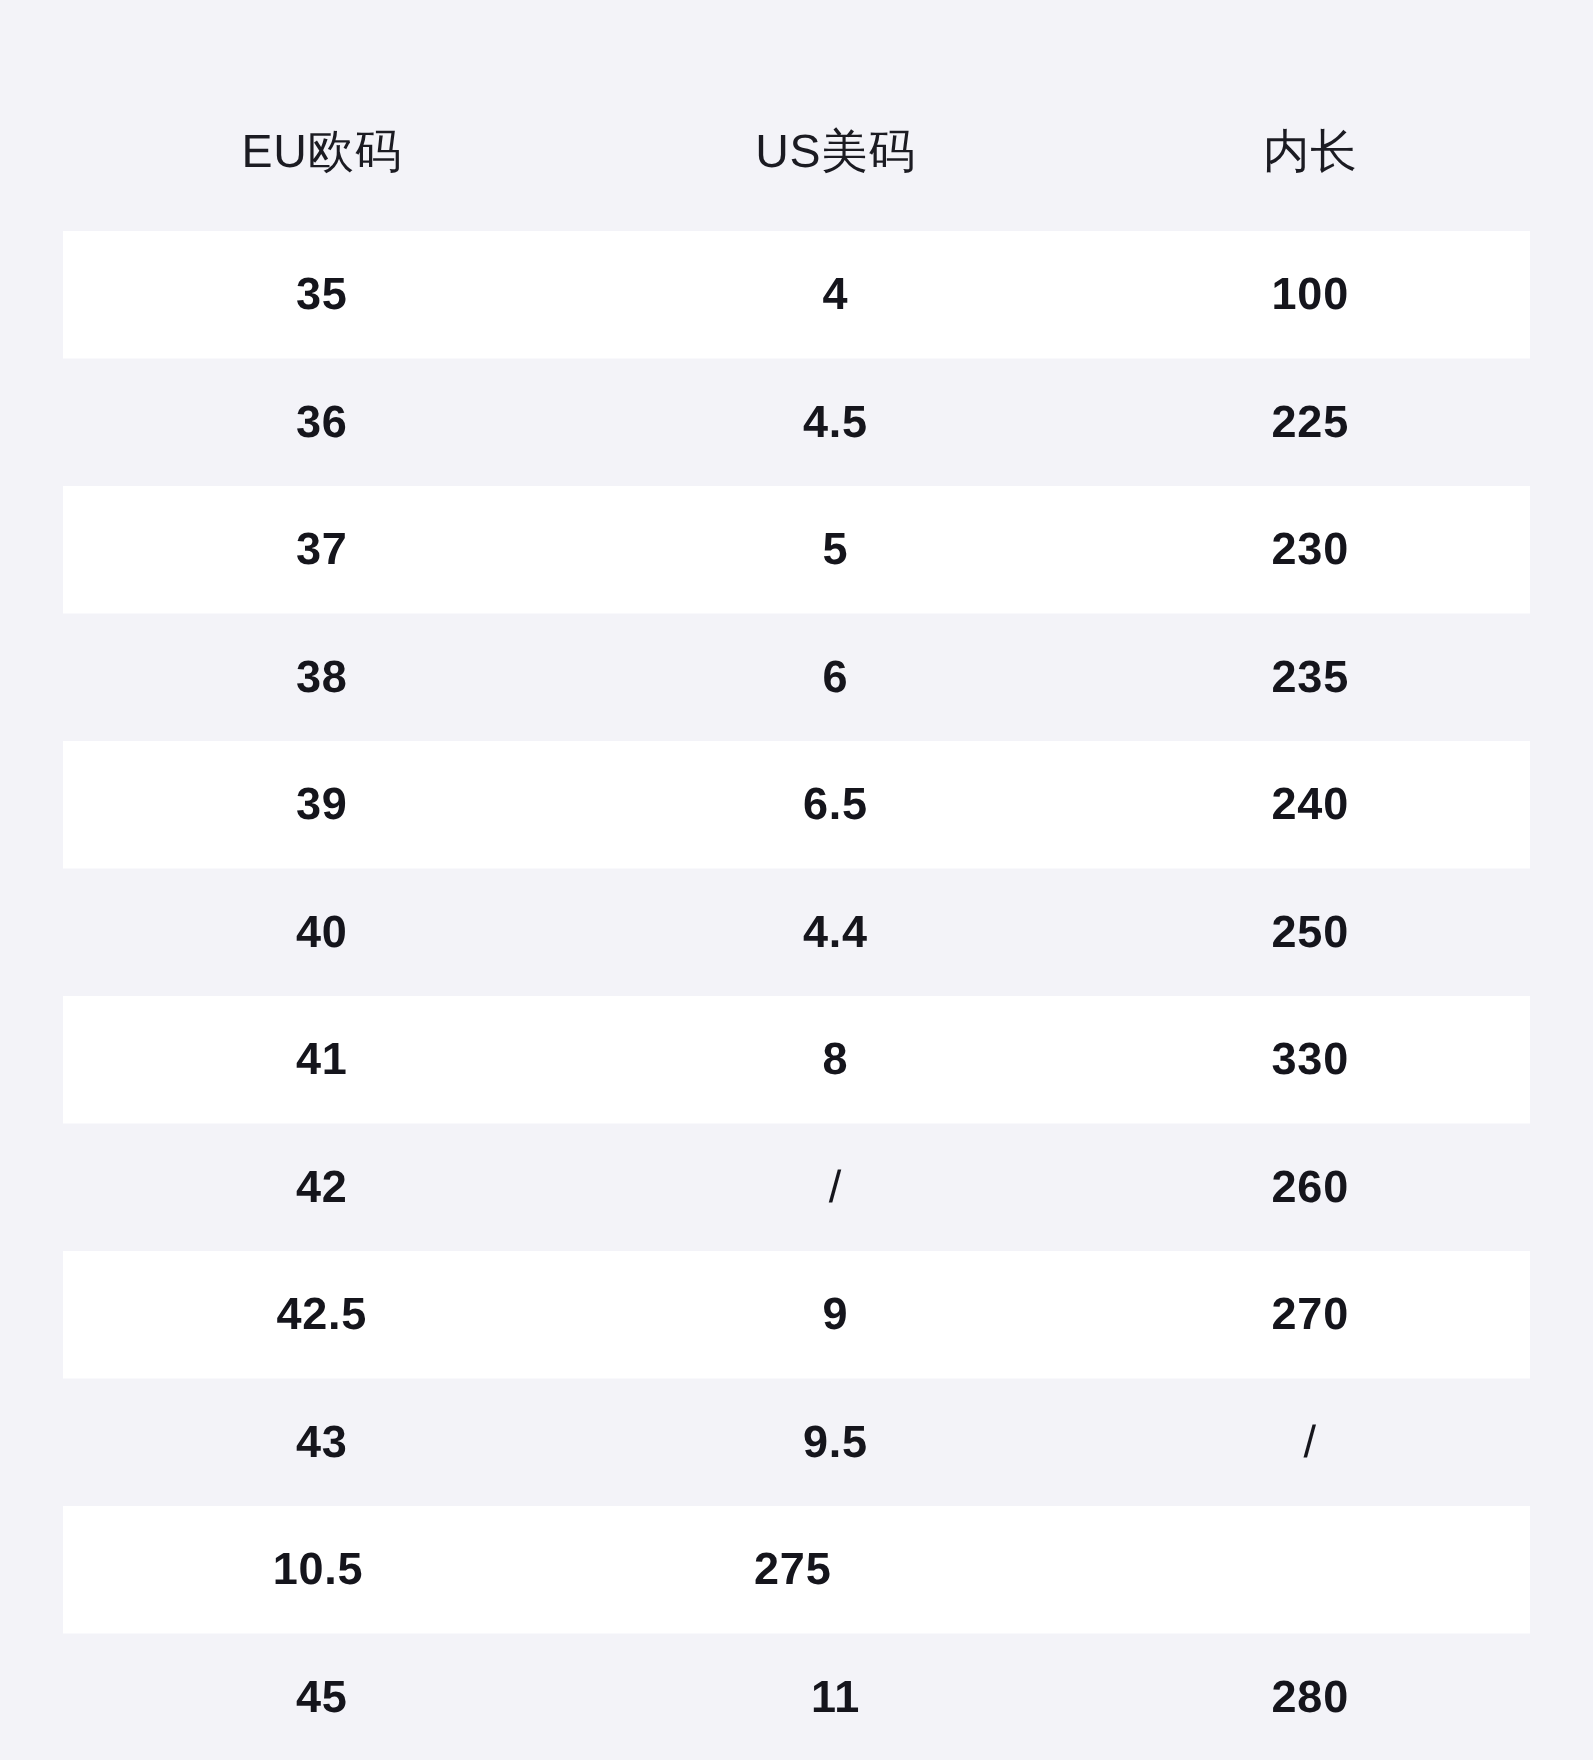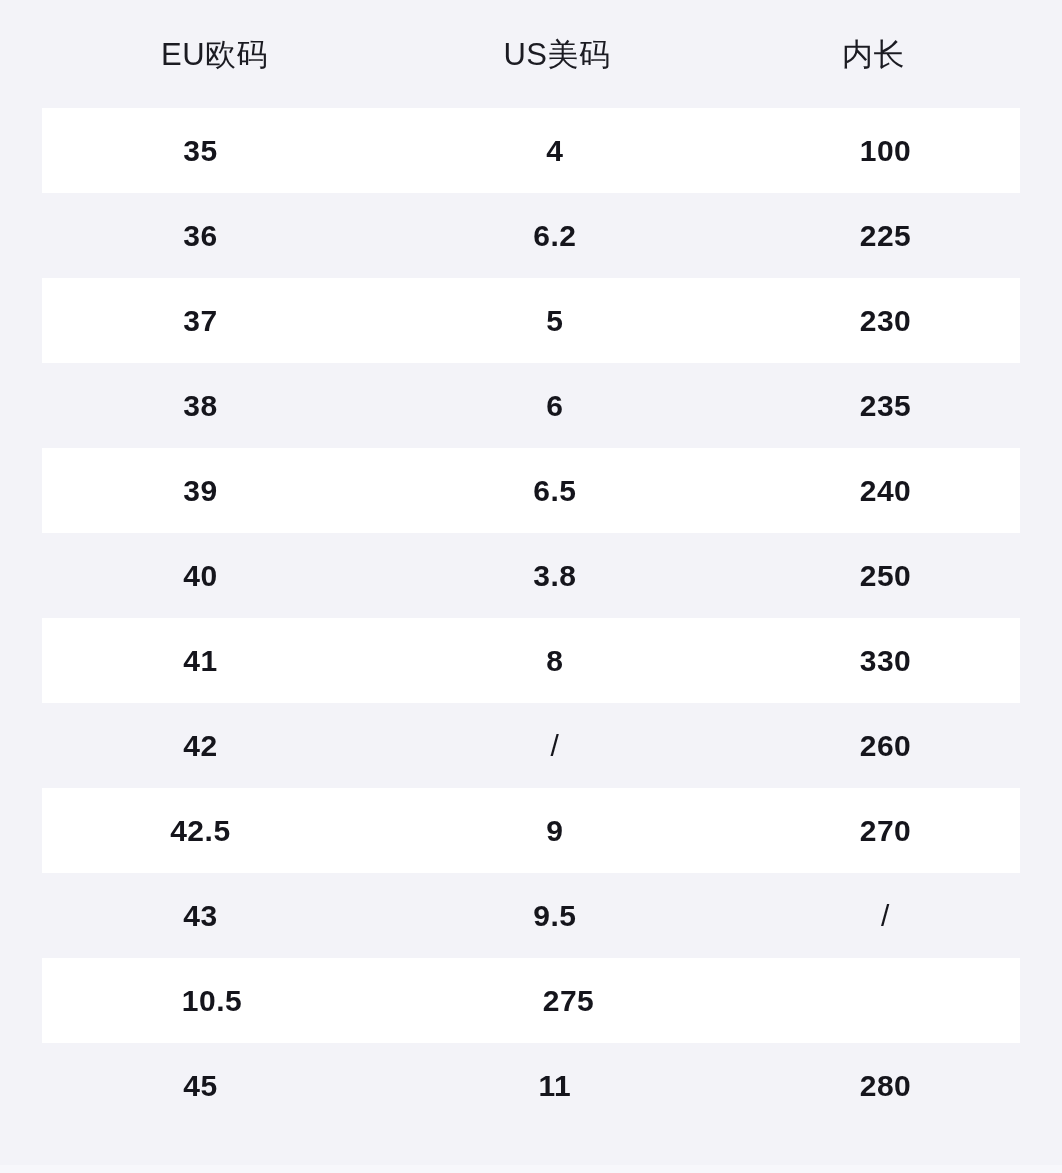--- a/index.html
+++ b/index.html
@@ -21,20 +21,21 @@
     background: #f3f3f8;
     box-sizing: border-box;
   }
 
   .chart-header {
     display: flex;
     height: 108px;
     align-items: center;
     padding: 0 42px;
     box-sizing: border-box;
+    margin-top: 46px;
   }
 
   .chart-header .col {
     font-size: 31px;
     font-weight: 400;
     color: #1b1b22;
     text-align: center;
     letter-spacing: 0.5px;
     line-height: 1;
   }
@@ -46,21 +47,20 @@
   .chart-body {
     display: block;
   }
 
   .row {
     display: flex;
     align-items: center;
     height: 85px;
     margin: 0 42px;
     box-sizing: border-box;
-    gap: 40px;
   }
 
   .row.odd {
     background: #ffffff;
   }
 
   .row.even {
     background: transparent;
   }
 
@@ -101,21 +101,21 @@
   <div class="chart-body">
 
     <div class="row odd">
       <div class="cell col-eu">35</div>
       <div class="cell col-us">4</div>
       <div class="cell col-len">100</div>
     </div>
 
     <div class="row even">
       <div class="cell col-eu">36</div>
-      <div class="cell col-us">6.2</div>
+      <div class="cell col-us">4.5</div>
       <div class="cell col-len">225</div>
     </div>
 
     <div class="row odd">
       <div class="cell col-eu">37</div>
       <div class="cell col-us">5</div>
       <div class="cell col-len">230</div>
     </div>
 
     <div class="row even">
@@ -125,21 +125,21 @@
     </div>
 
     <div class="row odd">
       <div class="cell col-eu">39</div>
       <div class="cell col-us">6.5</div>
       <div class="cell col-len">240</div>
     </div>
 
     <div class="row even">
       <div class="cell col-eu">40</div>
-      <div class="cell col-us">3.8</div>
+      <div class="cell col-us">4.4</div>
       <div class="cell col-len">250</div>
     </div>
 
     <div class="row odd">
       <div class="cell col-eu">41</div>
       <div class="cell col-us">8</div>
       <div class="cell col-len">330</div>
     </div>
 
     <div class="row even">

